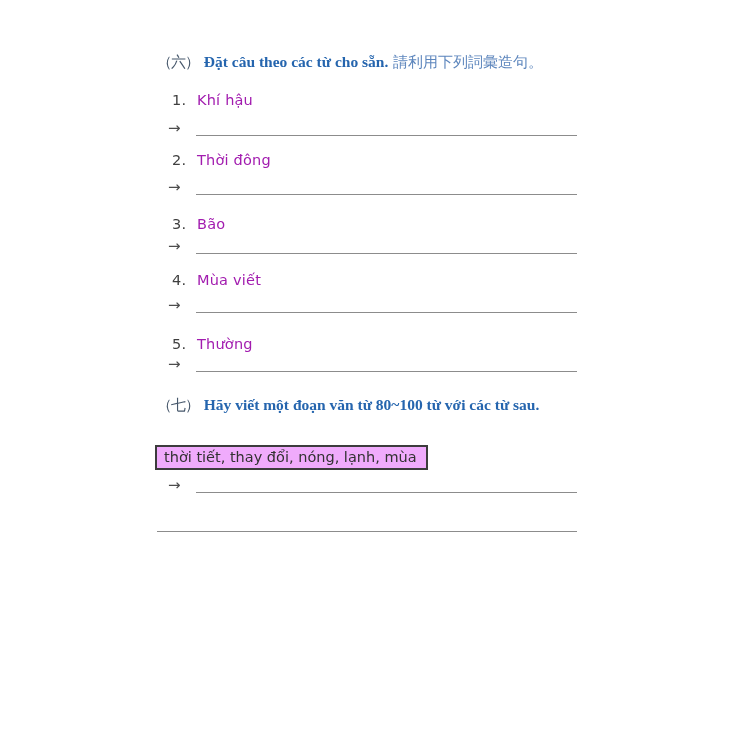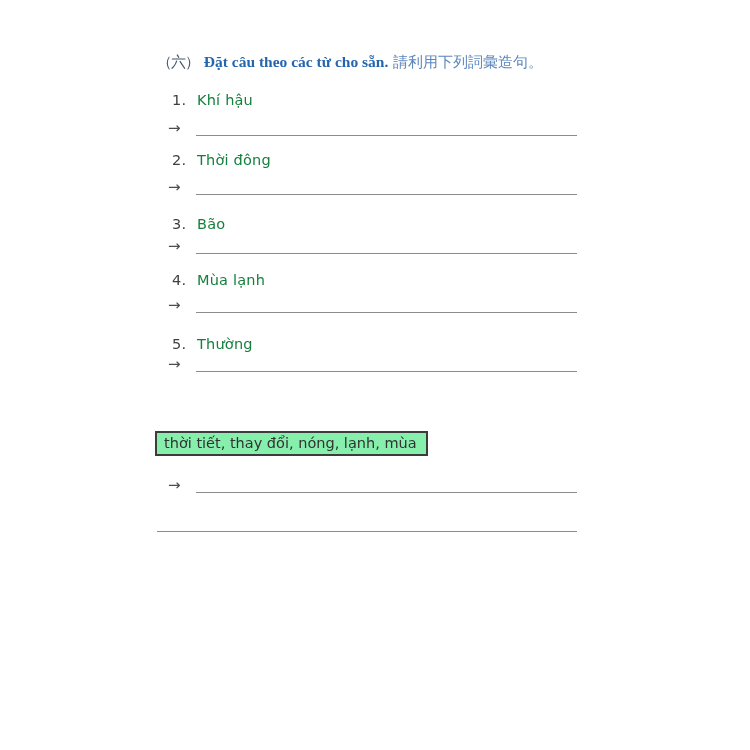--- a/index.html
+++ b/index.html
@@ -49,21 +49,21 @@
 
   
   .qitem {
     position: absolute;
     left: 172px;
     font-size: 14.5px;
     color: #3f3f3f;
     letter-spacing: 0.2px;
   }
   .qnum { display: inline-block; width: 25px; color: #3f3f3f; }
-  .qword { color: #15803d; }
+  .qword { color: #a21caf; }
 
   
   .arrow-row {
     position: absolute;
     left: 168px;
     width: 410px;
     height: 20px;
   }
   .arrow {
     position: absolute;
@@ -88,26 +88,26 @@
     left: 157px;
     width: 420px;
     height: 0;
     border-bottom: 1.5px solid #8c8c8c;
   }
 
   
   .wordbox {
     position: absolute;
     left: 155px;
-    top: 431px;
+    top: 445px;
     border: 2px solid #3c3c3c;
     padding: 2px 9px 3px 7px;
     font-size: 14.5px;
     color: #323232;
-    background: #86efac;
+    background: #f0abfc;
     white-space: nowrap;
   }
 
   
   .skyline {
     position: absolute;
     left: 94px;
     top: 651px;
   }
   .footer-bar {
@@ -154,35 +154,39 @@
 
   <div class="qitem" style="top:216px">
     <span class="qnum">3.</span><span class="qword">Bão</span>
   </div>
   <div class="arrow-row" style="top:238px">
     <span class="arrow">→</span>
     <span class="ans-line"></span>
   </div>
 
   <div class="qitem" style="top:272px">
-    <span class="qnum">4.</span><span class="qword">Mùa lạnh</span>
+    <span class="qnum">4.</span><span class="qword">Mùa viết</span>
   </div>
   <div class="arrow-row" style="top:297px">
     <span class="arrow">→</span>
     <span class="ans-line"></span>
   </div>
 
   <div class="qitem" style="top:336px">
     <span class="qnum">5.</span><span class="qword">Thường</span>
   </div>
   <div class="arrow-row" style="top:356px">
     <span class="arrow">→</span>
     <span class="ans-line"></span>
   </div>
 
+  <div class="heading" style="top:395px">
+    <span class="marker">（七）</span>
+    <span class="title-vi">Hãy viết một đoạn văn từ 80~100 từ với các từ sau.</span>
+  </div>
 
   <div class="wordbox">thời tiết, thay đổi, nóng, lạnh, mùa</div>
 
   <div class="arrow-row" style="top:477px">
     <span class="arrow">→</span>
     <span class="ans-line"></span>
   </div>
 
   <div class="wline" style="top:531px"></div>
   <div class="wline" style="top:569px"></div>

